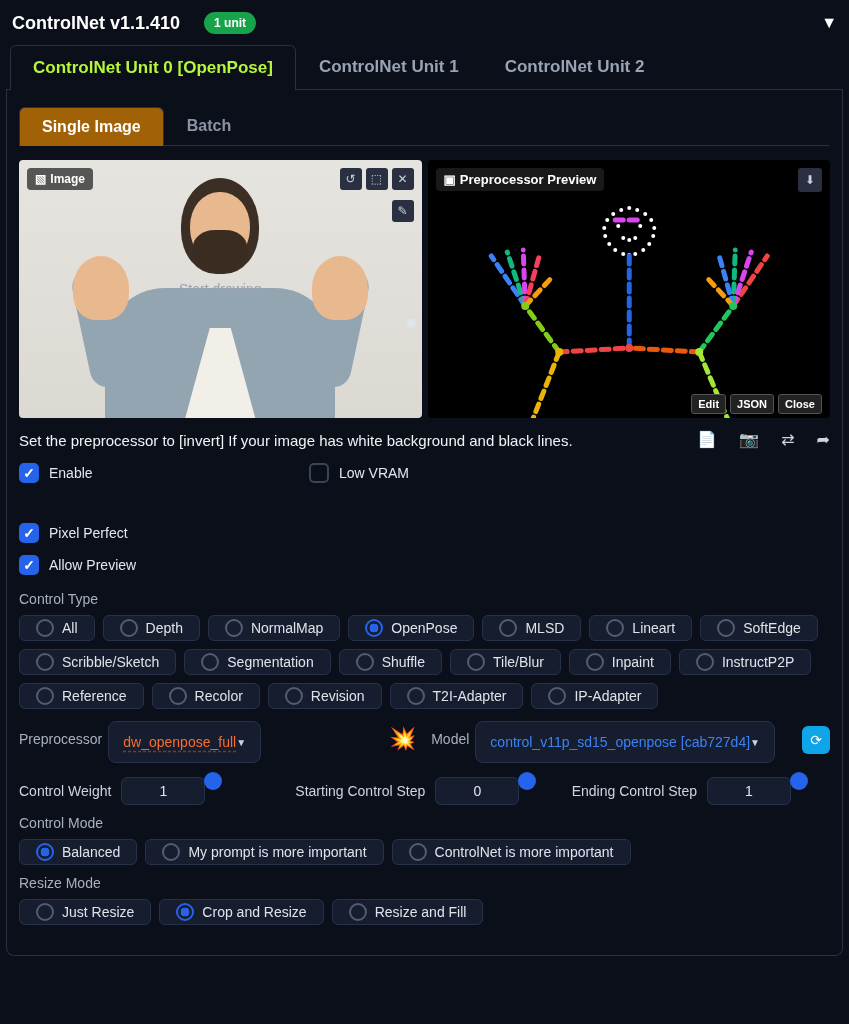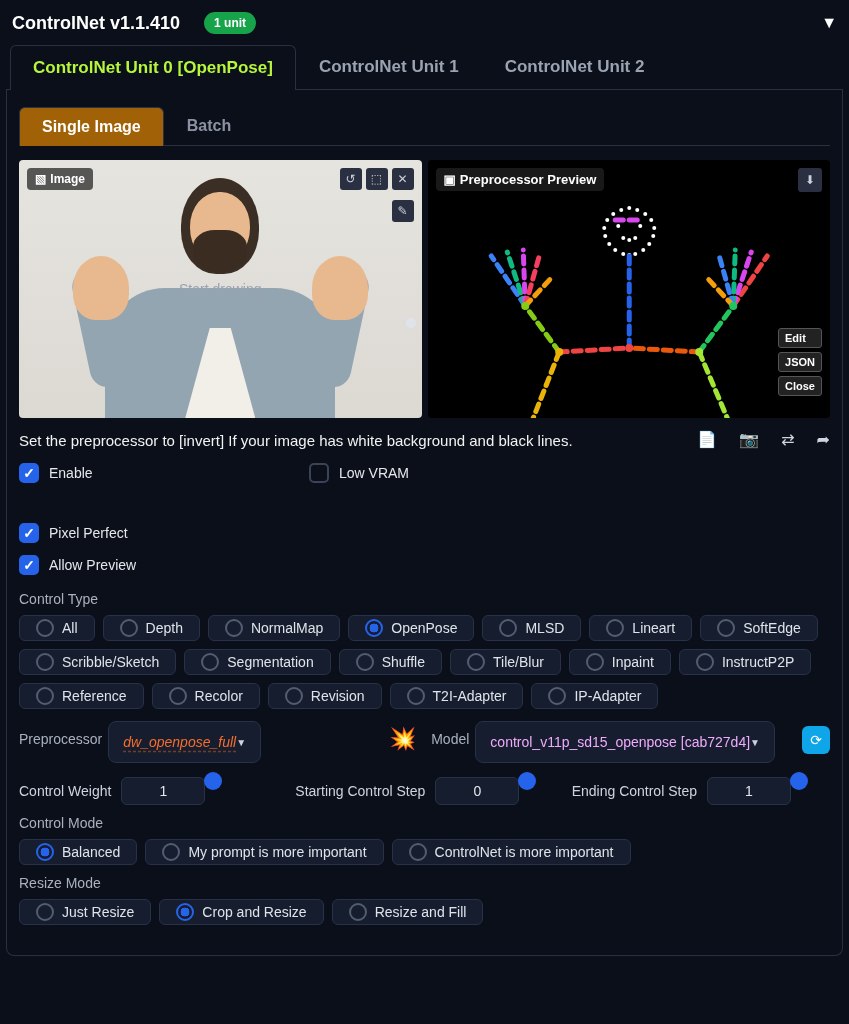--- a/index.html
+++ b/index.html
@@ -25,21 +25,21 @@
 
 .image-row { display: flex; gap: 6px; margin-bottom: 12px; }
 .image-box { flex: 1; position: relative; background: #000; border-radius: 4px; overflow: hidden; height: 258px; }
 .img-label { position: absolute; top: 8px; left: 8px; background: #222b; color: #fff; font-size: 12px; font-weight: 700; padding: 4px 8px; border-radius: 4px; display: flex; gap: 4px; align-items: center; }
 .img-label-prev { font-size: 13px; font-weight: 700; }
 .img-toolbar { position: absolute; top: 8px; right: 8px; display: flex; gap: 4px; }
 .icon-btn { width: 22px; height: 22px; background: #2a3042; border-radius: 3px; display: flex; align-items: center; justify-content: center; color: #cbd2dc; font-size: 12px; cursor: pointer; }
 .icon-btn.big { width: 24px; height: 24px; }
 .start-drawing { position: absolute; top: 50%; left: 50%; transform: translate(-50%, -50%); color: #9aa3b2; font-size: 14px; }
 .small-circle { position: absolute; background: #dfe4ea; width: 10px; height: 10px; border-radius: 50%; }
-.preview-side-btns { position: absolute; right: 8px; bottom: 22px; display: flex; flex-direction: column; gap: 4px; margin-left: 24px; }
+.preview-side-btns { position: absolute; right: 8px; bottom: 4px; display: flex; flex-direction: row; gap: 4px; margin-left: 24px; }
 .side-btn { font-size: 11px; font-weight: 700; color: #fff; padding: 3px 6px; border: 1px solid #555; border-radius: 3px; background: #222; cursor: pointer; }
 
 .placeholder-image { width: 100%; height: 100%; background: linear-gradient(180deg, #e6e4df 0%, #dcd9d3 100%); position: relative; }
 .ph-head { position: absolute; top: 18px; left: 50%; transform: translateX(-50%); width: 78px; height: 96px; background: #3b2e25; border-radius: 50% 50% 45% 45%; }
 .ph-face { position: absolute; top: 32px; left: 50%; transform: translateX(-50%); width: 60px; height: 72px; background: #e8b98f; border-radius: 48% 48% 50% 50%; }
 .ph-beard { position: absolute; top: 70px; left: 50%; transform: translateX(-50%); width: 54px; height: 42px; background: #3a2c20; border-radius: 40% 40% 50% 50%; }
 .ph-body { position: absolute; bottom: 0; left: 50%; transform: translateX(-50%); width: 230px; height: 130px; background: #94a5b2; border-radius: 60px 60px 0 0; }
 .ph-tee { position: absolute; bottom: 0; left: 50%; transform: translateX(-50%); width: 70px; height: 90px; background: #f2efe9; clip-path: polygon(35% 0, 65% 0, 100% 100%, 0 100%); }
 .ph-arm-l, .ph-arm-r { position: absolute; bottom: 30px; width: 36px; height: 120px; background: #94a5b2; border-radius: 20px; }
 .ph-arm-l { left: 62px; transform: rotate(-12deg); }
@@ -62,22 +62,22 @@
 
 .section-label { color: #a9b1bf; margin: 10px 0 8px; font-size: 14px; }
 .radio-grid { display: flex; flex-wrap: wrap; gap: 8px; margin-bottom: 10px; }
 .radio-chip { display: flex; align-items: center; gap: 8px; padding: 3px 16px; background: #161d2e; border: 1px solid #273149; border-radius: 6px; cursor: pointer; color: #dfe4ea; font-size: 14px; }
 .radio-dot { width: 18px; height: 18px; border: 2px solid #535c70; border-radius: 50%; flex-shrink: 0; }
 .radio-chip.selected .radio-dot { border-color: #2563eb; background: radial-gradient(circle, #2563eb 0 45%, transparent 46%); }
 
 .two-col { display: flex; gap: 14px; align-items: flex-end; margin: 12px 0 8px; }
 .col { flex: 1; display: flex; flex-direction: row; gap: 6px; }
 .select { display: flex; align-items: center; justify-content: space-between; padding: 12px 14px; background: #161d2e; border: 1px solid #273149; border-radius: 8px; cursor: pointer; font-size: 14px; }
-.select .val { color: #f0abfc; }
-.col.pre .select .val { color: #f76d2c; text-decoration: underline dashed rgba(247,109,44,.4); text-underline-offset: 4px; font-style: italic; }
+.select .val { color: #3b82f6; }
+.col.pre .select .val { color: #f76d2c; text-decoration: underline dashed rgba(247,109,44,.4); text-underline-offset: 4px; }
 .arrow-dn { color: #cbd2dc; font-size: 10px; }
 .explode { font-size: 22px; align-self: center; padding-bottom: 6px; }
 .refresh-btn { width: 28px; height: 28px; background: #0ea5e9; border-radius: 6px; display: flex; align-items: center; justify-content: center; color: #fff; cursor: pointer; align-self: center; margin-bottom: 4px; }
 
 .slider-row { display: flex; gap: 18px; margin-top: 14px; }
 .slider-block { flex: 1; display: flex; flex-direction: row; gap: 8px; }
 .slider-head { display: flex; justify-content: space-between; align-items: center; gap: 10px; }
 .slider-head .lab { color: #cdd4df; font-size: 14px; }
 .num-box { width: 84px; background: #161d2e; border: 1px solid #273149; border-radius: 6px; text-align: center; padding: 5px 0; color: #e5e7eb; font-size: 14px; }
 .slider-track { position: relative; height: 8px; background: #cfd5df; border-radius: 5px; }

